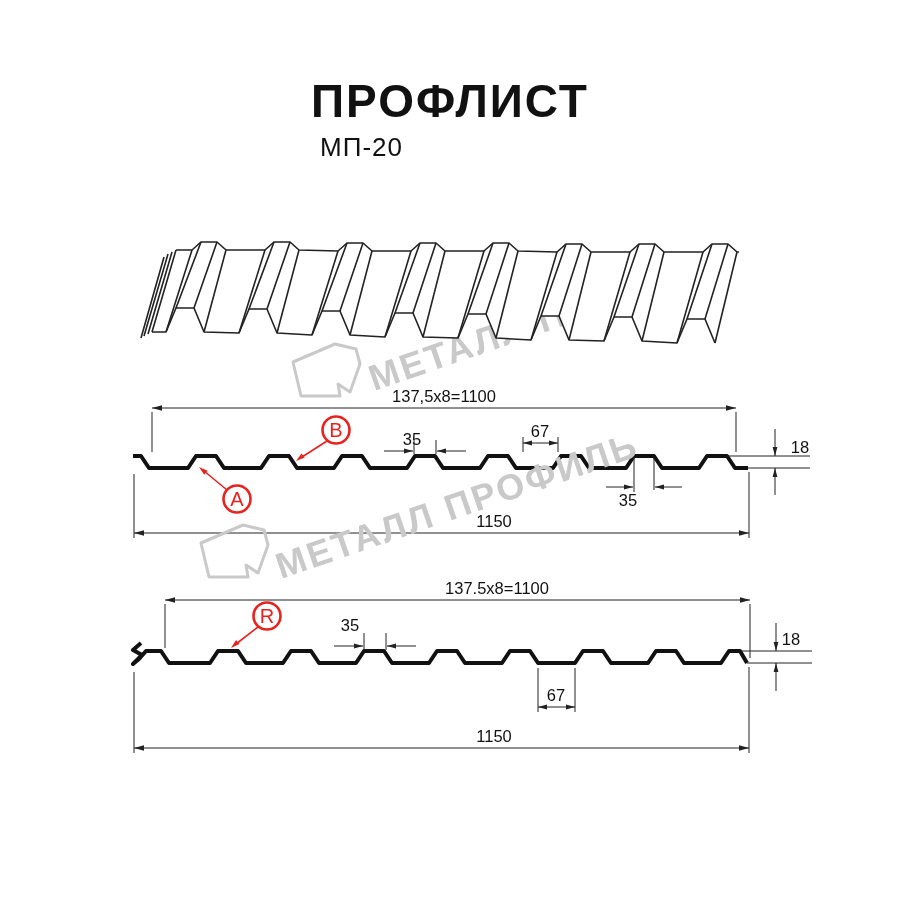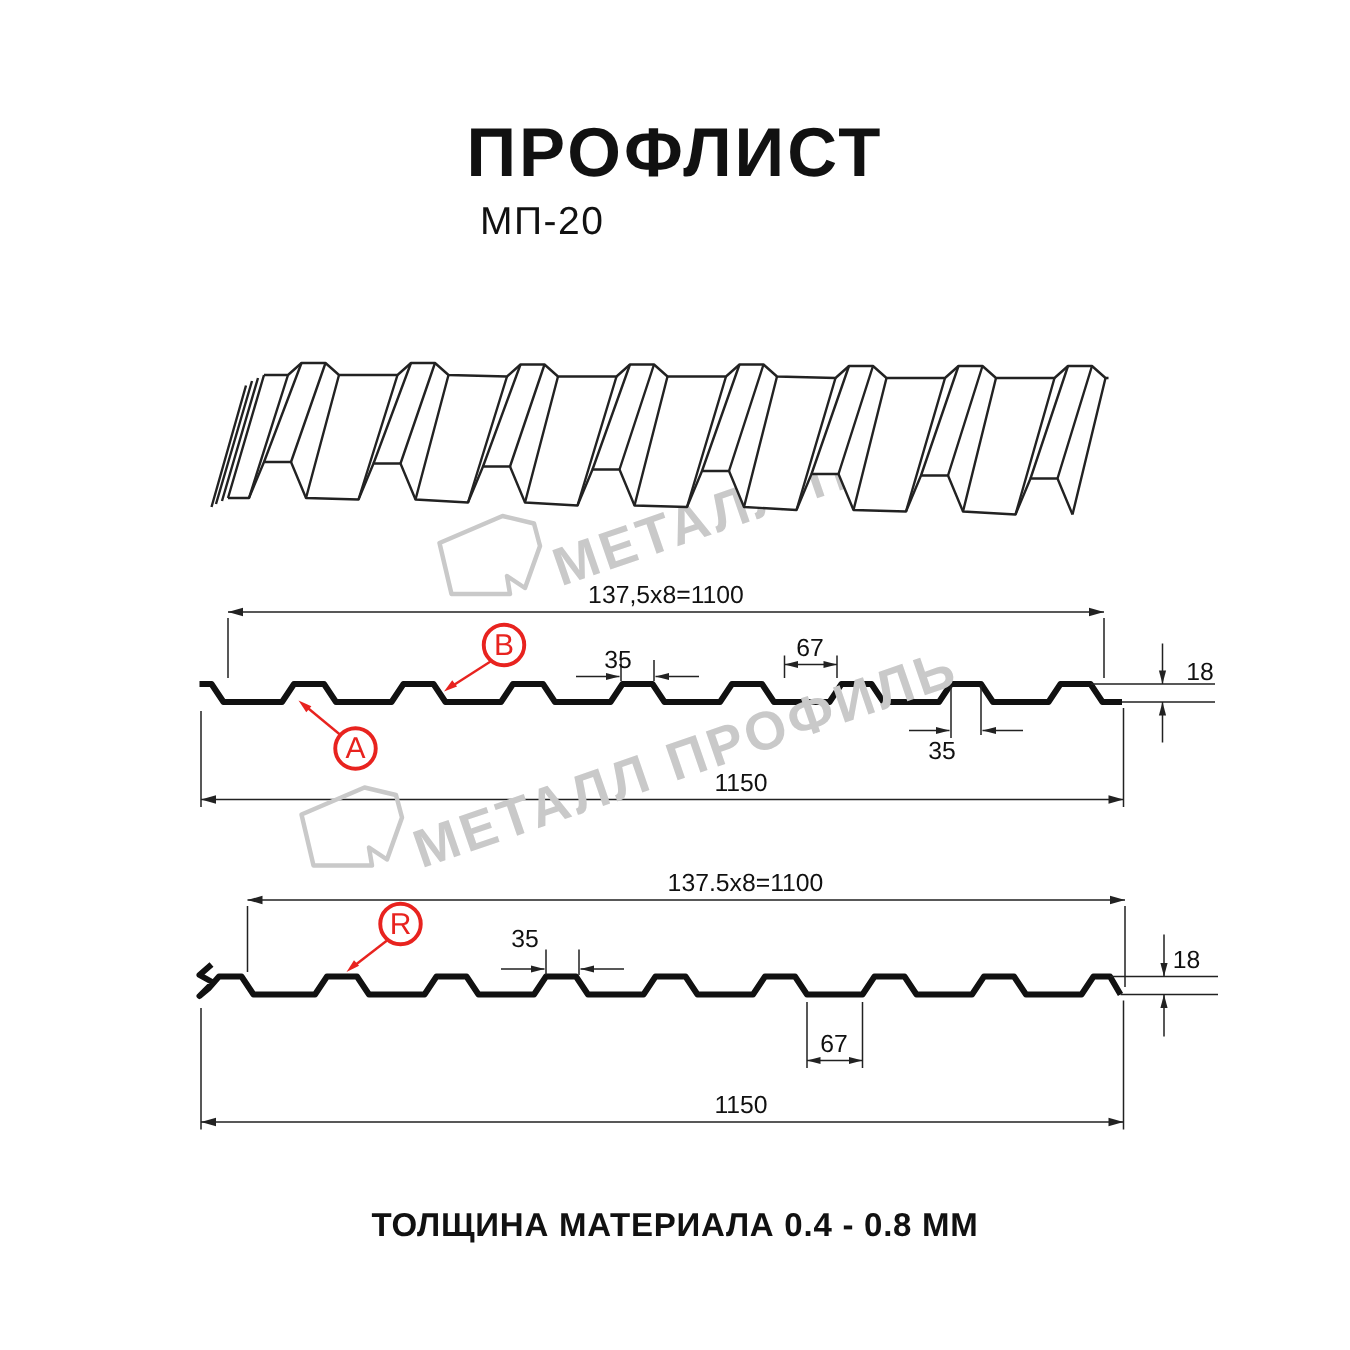--- a/index.html
+++ b/index.html
@@ -195,14 +195,13 @@
 
       <g>
         <path class="dim" d="M134,672 L134,753 M749,667 L749,753 M134,748 L749,748"></path>
         <polygon class="dim-fill" points="134,748 144,745.2 144,750.8"></polygon>
         <polygon class="dim-fill" points="749,748 739,745.2 739,750.8"></polygon>
         <text class="dim-text" x="494" y="742">1150</text>
       </g>
     </g>
   </svg>
 
-  <div class="footer">ТОЛЩИНА МАТЕРИАЛА 0.4 - 0.8 ММ</div>
 </div>
 
 </body></html>

